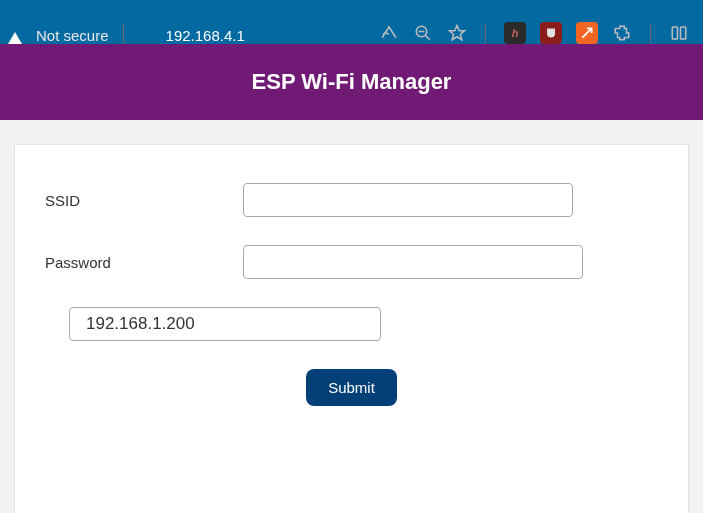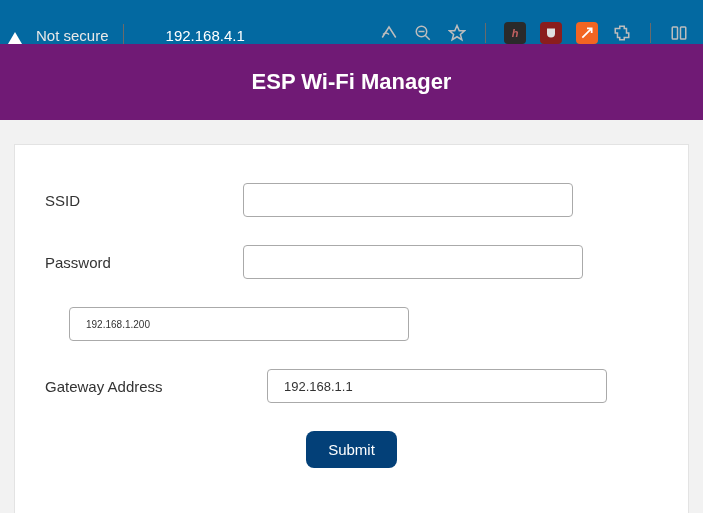--- a/index.html
+++ b/index.html
@@ -111,21 +111,21 @@
       height: 34px;
       border: 1px solid #aaa;
       border-radius: 4px;
       padding: 0 12px;
       font-size: 14px;
       color: #333;
       background: #fff;
     }
     .w-ssid { width: 330px; }
     .w-pass { width: 340px; }
-    .w-ip { width: 340px; font-size: 10px; padding: 0 16px; }
+    .w-ip { width: 312px; font-size: 17px; padding: 0 16px; }
     .w-gw { width: 340px; font-size: 13px; padding: 0 16px; }
     .ip-row { margin-left: 24px; }
     .submit-row {
       display: flex;
       justify-content: center;
       margin-top: 6px;
     }
     .submit-btn {
       background: #034078;
       color: #fff;
@@ -205,23 +205,19 @@
 
     <div class="form-row">
       <div class="form-label">Password</div>
       <input class="form-input w-pass" type="password" value="" style="">
     </div>
 
     <div class="form-row">
       <input class="form-input w-ip ip-row" type="text" value="192.168.1.200" style="">
     </div>
 
-    <div class="form-row">
-      <div class="form-label">Gateway Address</div>
-      <input class="form-input w-gw ip-row" type="text" value="192.168.1.1" style="">
-    </div>
 
     <div class="submit-row">
       <button class="submit-btn">Submit</button>
     </div>
 
   </div>
 </div>
 
 </body></html>

